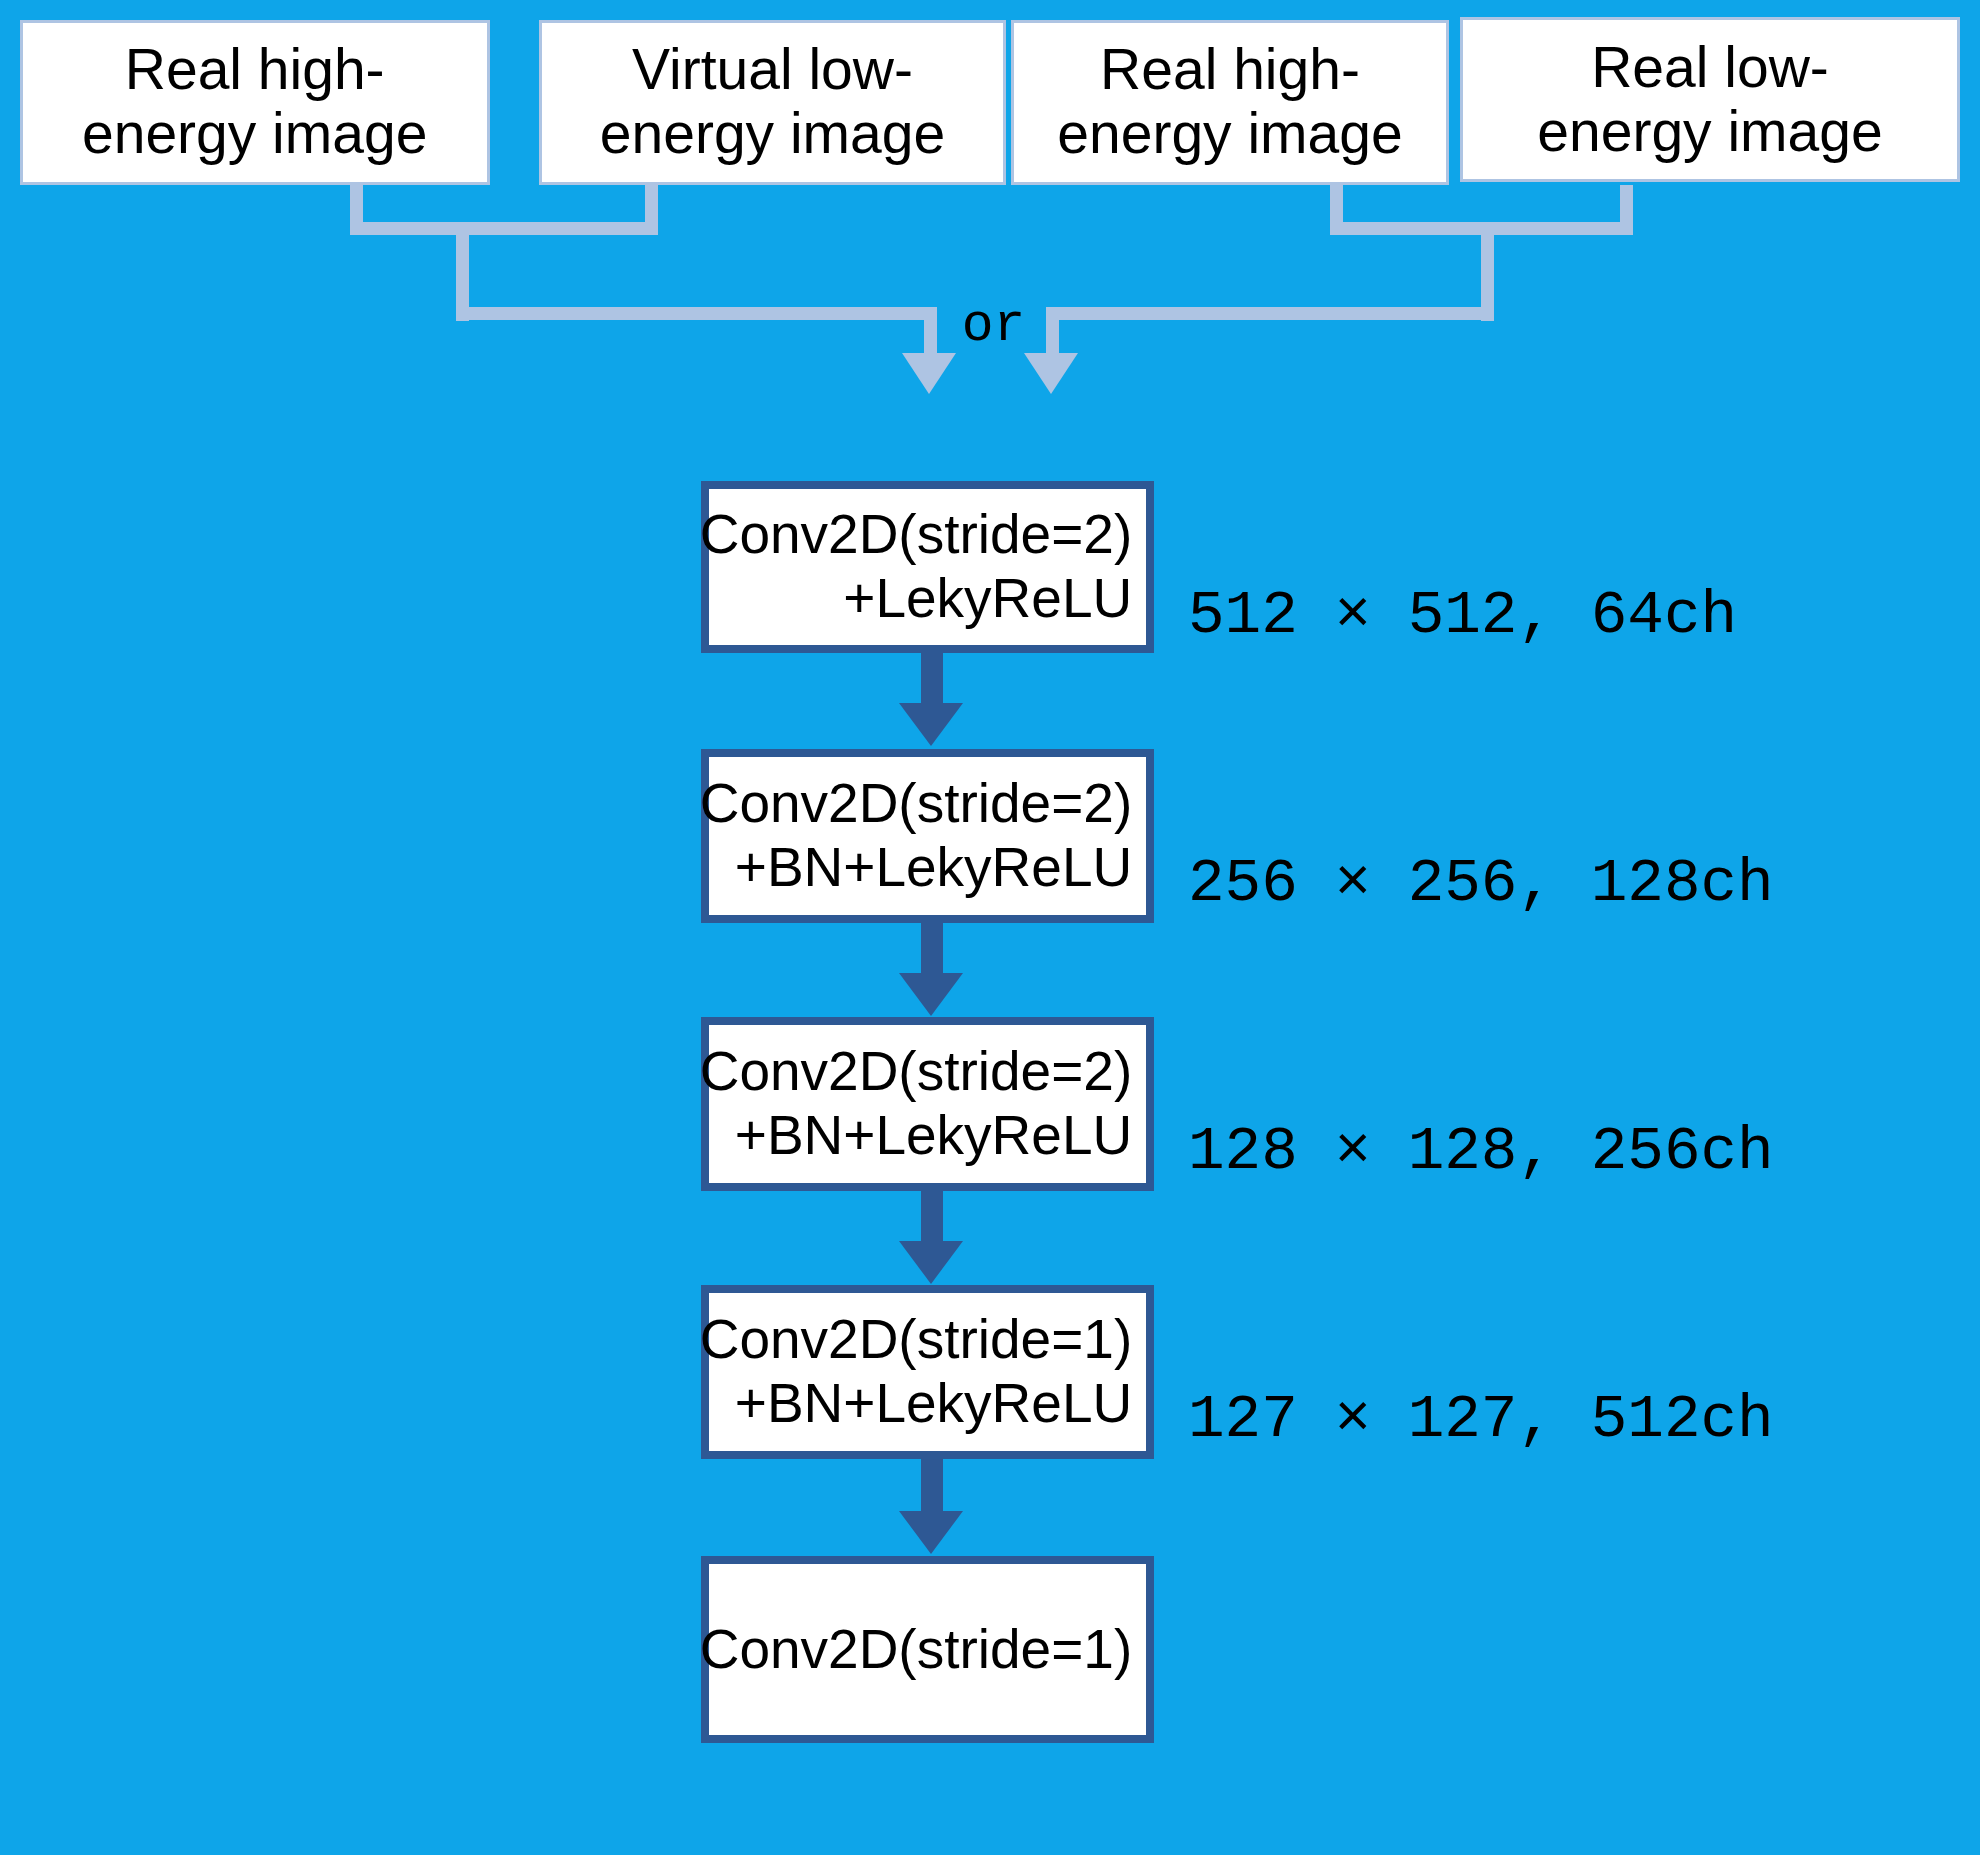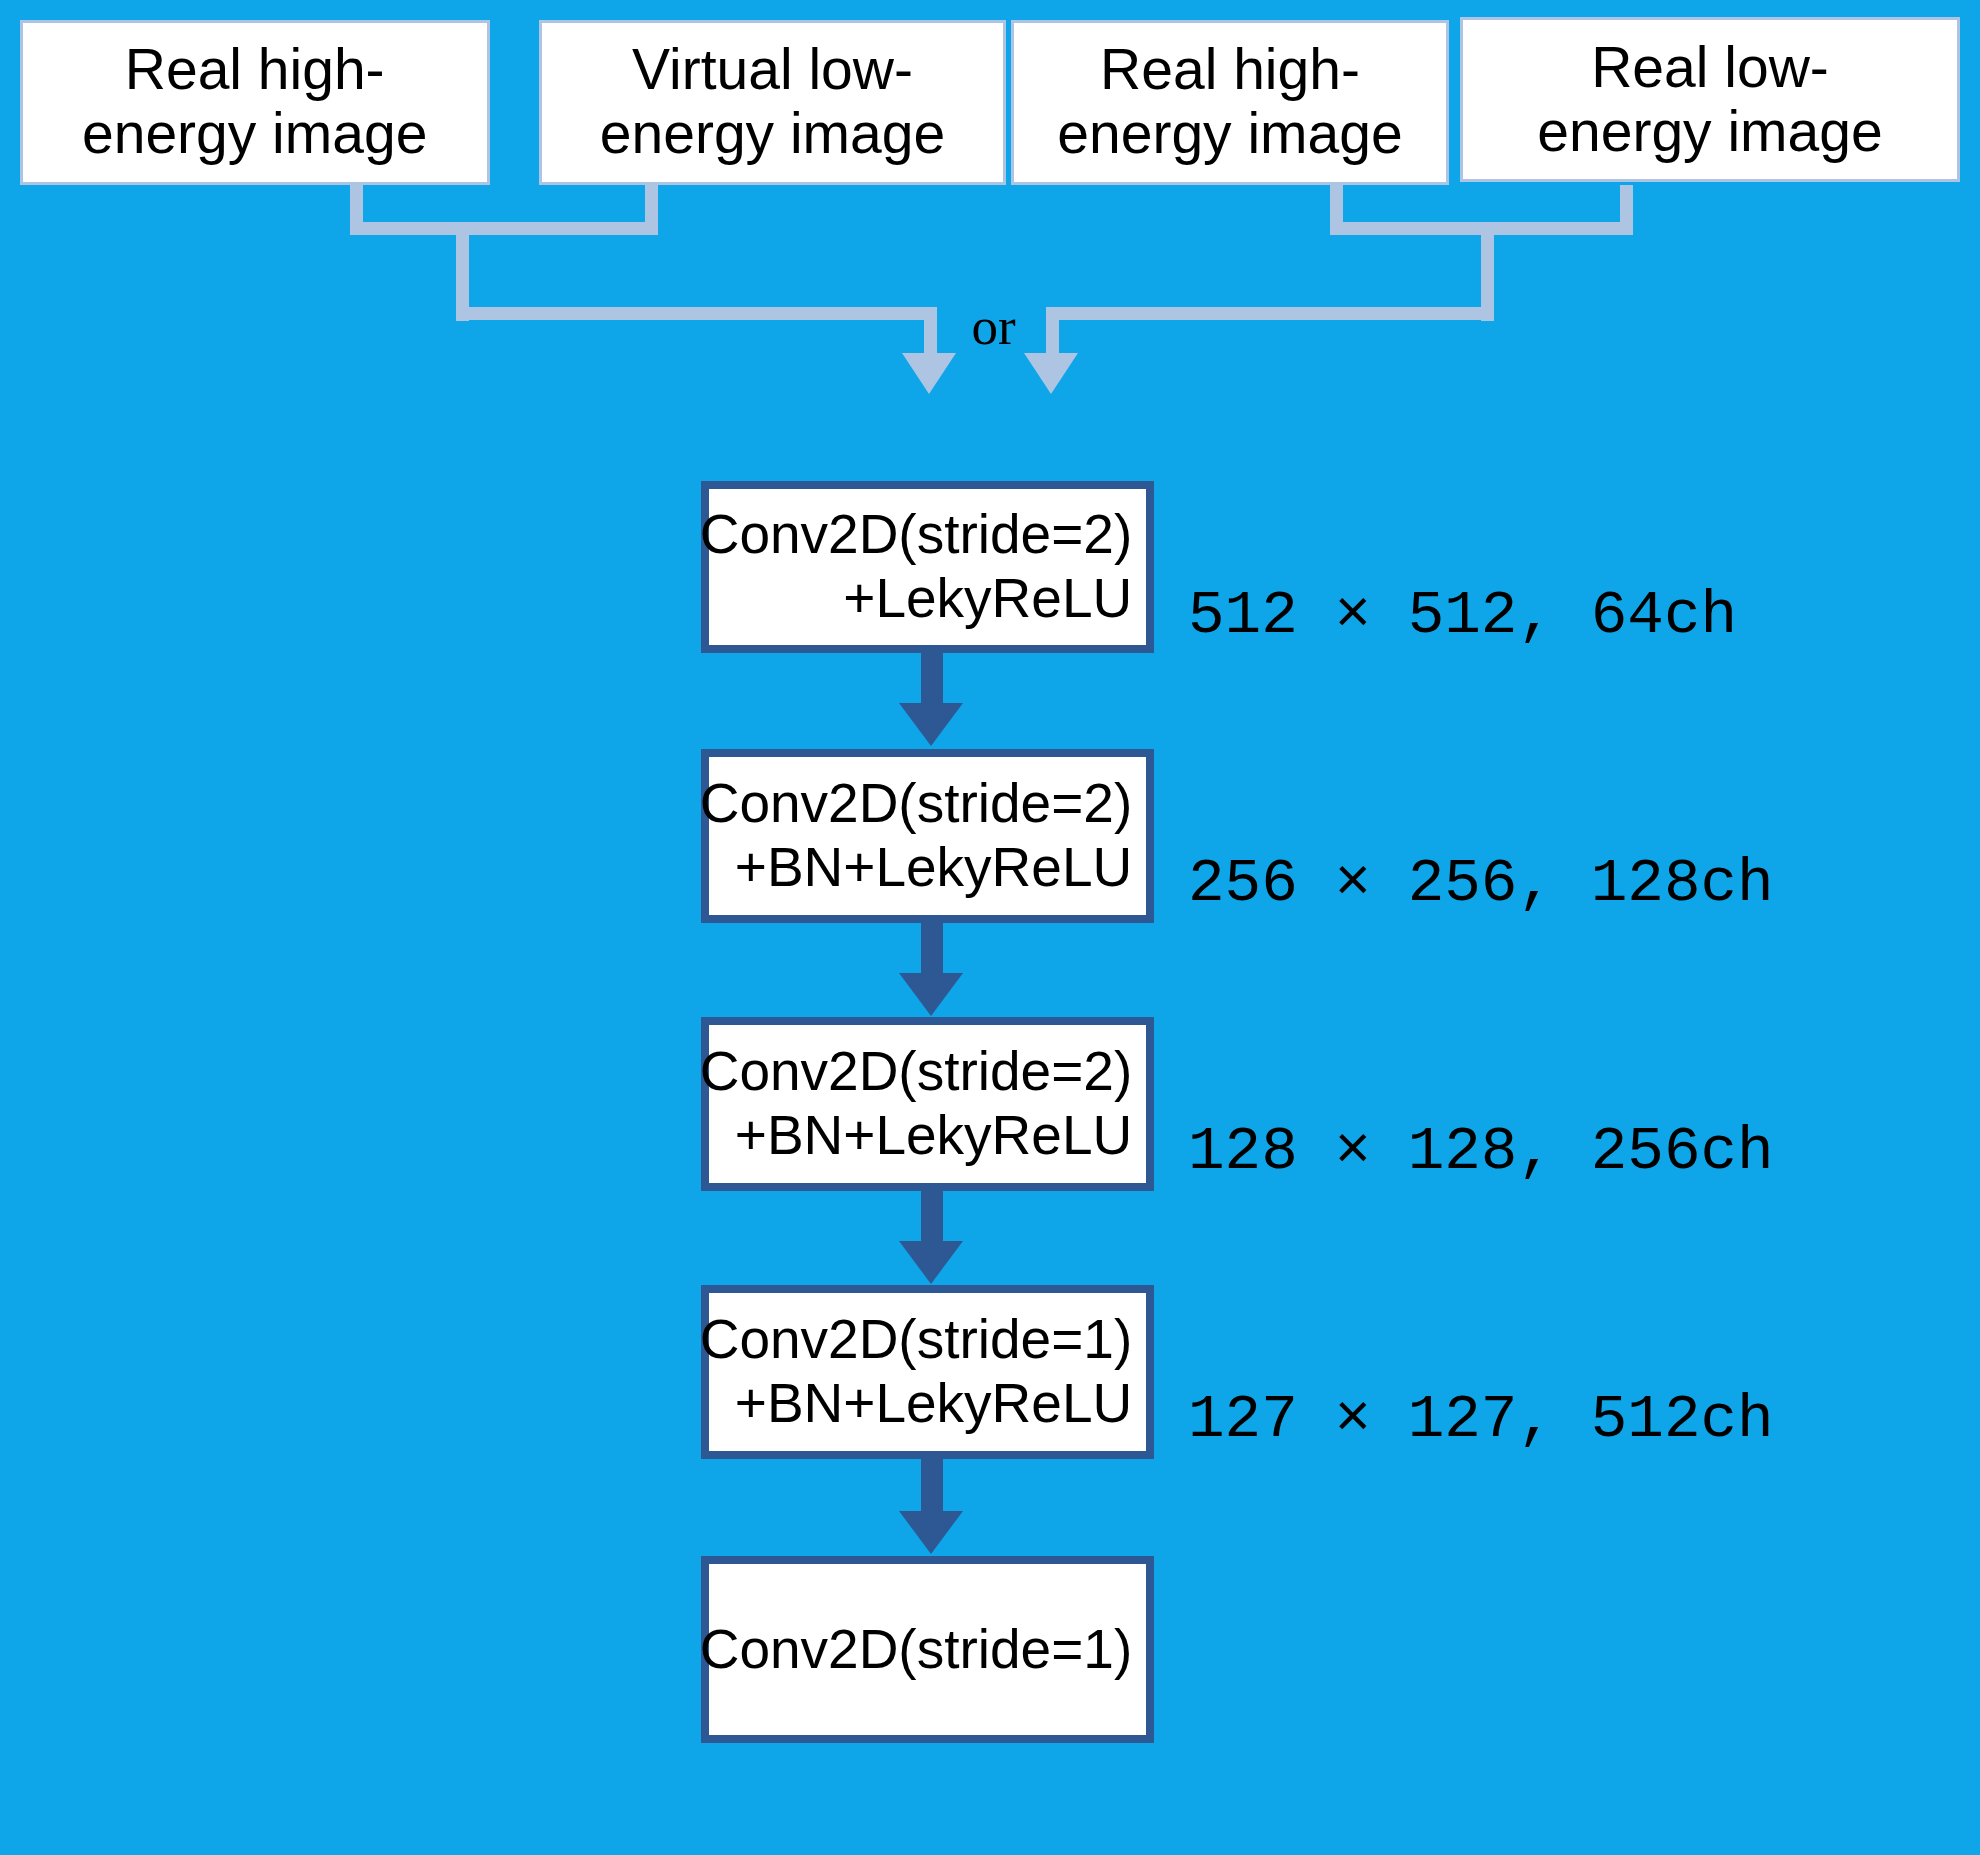--- a/index.html
+++ b/index.html
@@ -55,21 +55,21 @@
 
   
   #or-label {
     position: absolute;
     left: 954px;
     top: 296px;
     width: 79px;
     text-align: center;
     font-size: 53px;
     color: #000000;
-    font-family: Liberation Serif, serif;
+    font-family: Liberation Mono, monospace;
   }
 
   
   #top-dim {
     position: absolute;
     left: 591px;
     top: 392px;
     width: 808px;
     text-align: center;
     font-size: 61px;

